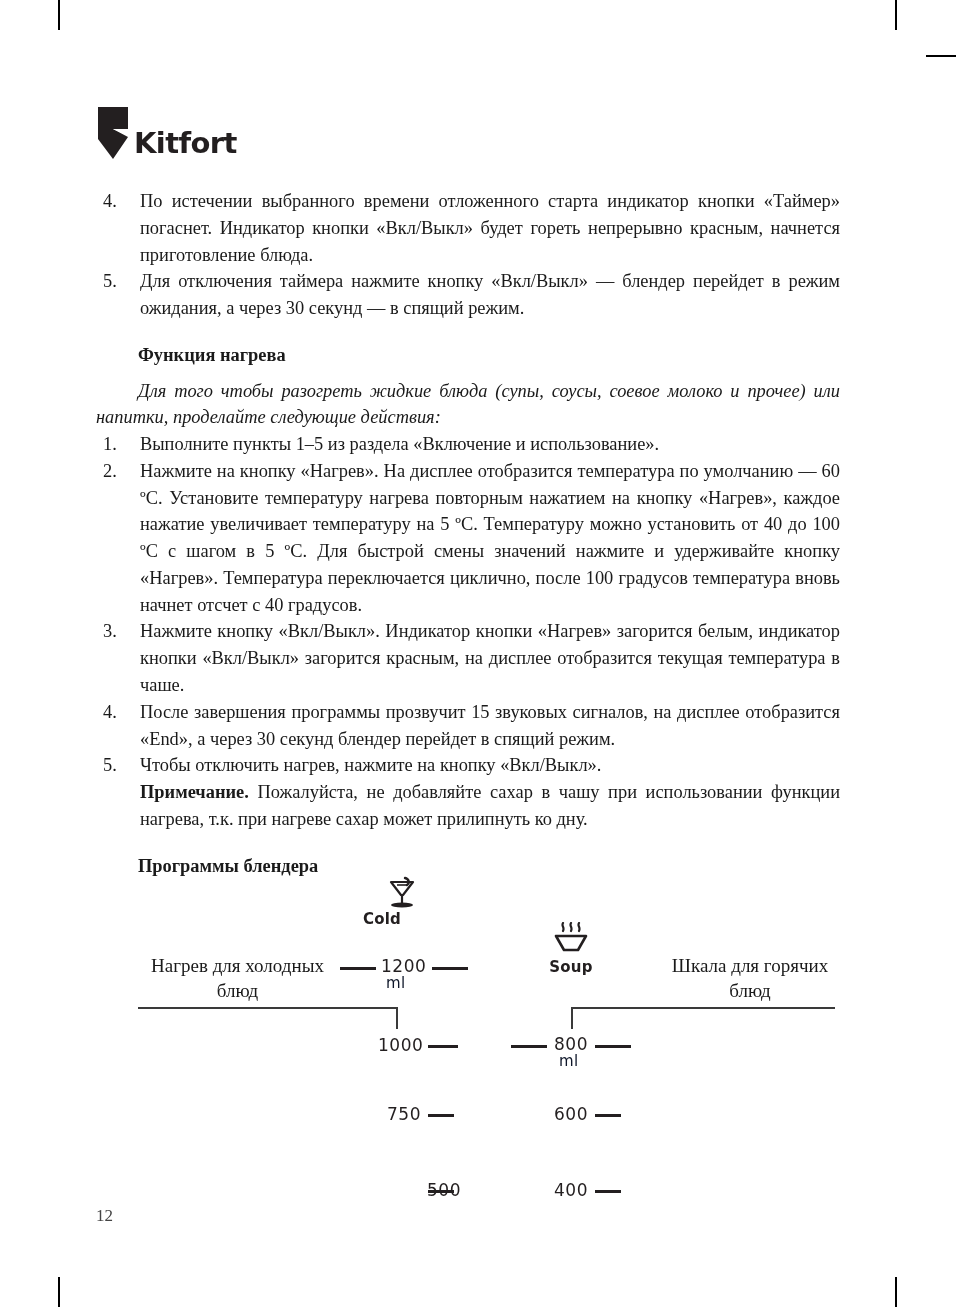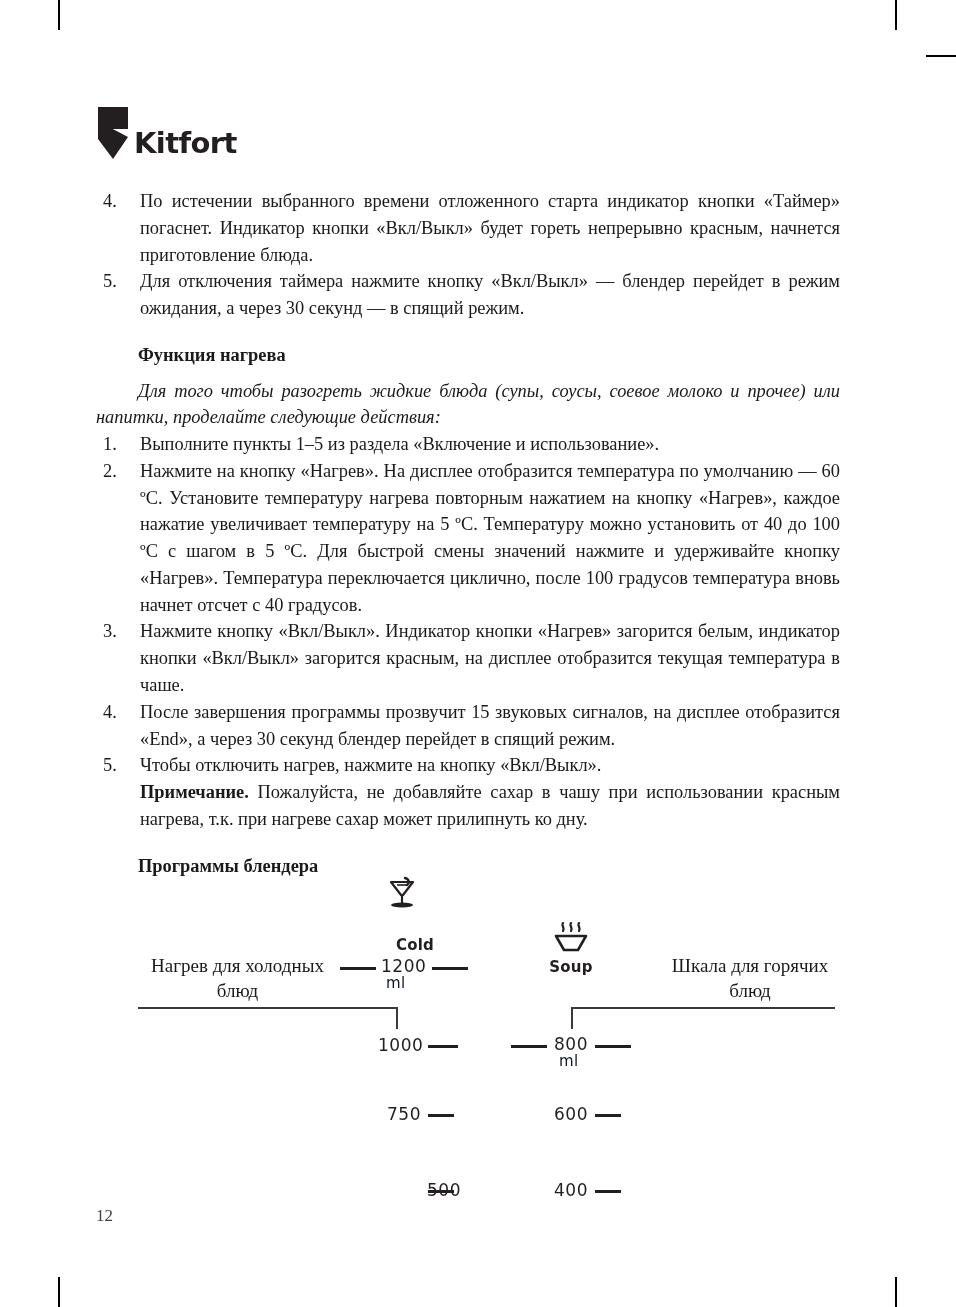--- a/index.html
+++ b/index.html
@@ -211,40 +211,40 @@
       <span class="li-num">3.</span>
       <span>Нажмите кнопку «Вкл/Выкл». Индикатор кнопки «Нагрев» загорится белым, индикатор кнопки «Вкл/Выкл» загорится красным, на дисплее отобразится текущая температура в чаше.</span>
     </li>
     <li>
       <span class="li-num">4.</span>
       <span>После завершения программы прозвучит 15 звуковых сигналов, на дисплее отобразится «End», а через 30 секунд блендер перейдет в спящий режим.</span>
     </li>
     <li>
       <span class="li-num">5.</span>
       <span>Чтобы отключить нагрев, нажмите на кнопку «Вкл/Выкл».</span>
-      <p class="sub-para"><span class="lead-bold">Примечание.</span><span> Пожалуйста, не добавляйте сахар в чашу при использовании красным нагрева, т.к. при нагреве сахар может прилипнуть ко дну.</span></p>
+      <p class="sub-para"><span class="lead-bold">Примечание.</span><span> Пожалуйста, не добавляйте сахар в чашу при использовании функции нагрева, т.к. при нагреве сахар может прилипнуть ко дну.</span></p>
     </li>
   </ol>
 
   <div class="sp-before-head"></div>
   <h2 class="section-head" style="padding-left:42px;">Программы блендера</h2>
 </div>
 
 <div class="diagram">
 
   <div class="abs" style="left:385px; top:8px;">
     <svg width="34" height="36" viewBox="0 0 34 36" aria-hidden="true">
       <path d="M20,2 C24,3 25,7 22,9" stroke="#231f20" stroke-width="2.4" fill="none" stroke-linecap="round"></path>
       <path d="M6,6 L28,6 L18,19 L16,19 Z" stroke="#231f20" stroke-width="2.2" fill="none" stroke-linejoin="round"></path>
       <line x1="17" y1="19" x2="17" y2="27" stroke="#231f20" stroke-width="2.2"></line>
       <ellipse cx="17" cy="29" rx="11" ry="2.6" fill="#231f20"></ellipse>
       <path d="M12,9 L22,9" stroke="#231f20" stroke-width="1.6"></path>
     </svg>
   </div>
-  <div class="abs icon-label" style="left:368px; top:42px; width:94px;margin-top:26px;">Cold</div>
+  <div class="abs icon-label" style="left:335px; top:42px; width:94px;">Cold</div>
 
   <div class="abs" style="left:553px; top:54px;">
     <svg width="36" height="34" viewBox="0 0 36 34" aria-hidden="true">
       <path d="M10,1 C8,4 12,5 10,9" stroke="#231f20" stroke-width="2.2" fill="none" stroke-linecap="round"></path>
       <path d="M18,1 C16,4 20,5 18,9" stroke="#231f20" stroke-width="2.2" fill="none" stroke-linecap="round"></path>
       <path d="M26,1 C24,4 28,5 26,9" stroke="#231f20" stroke-width="2.2" fill="none" stroke-linecap="round"></path>
       <path d="M3,14 L33,14 L25,28 L11,28 Z" stroke="#231f20" stroke-width="2.6" fill="none" stroke-linejoin="round"></path>
     </svg>
   </div>
   <div class="abs icon-label" style="left:524px; top:90px; width:94px;">Soup</div>

